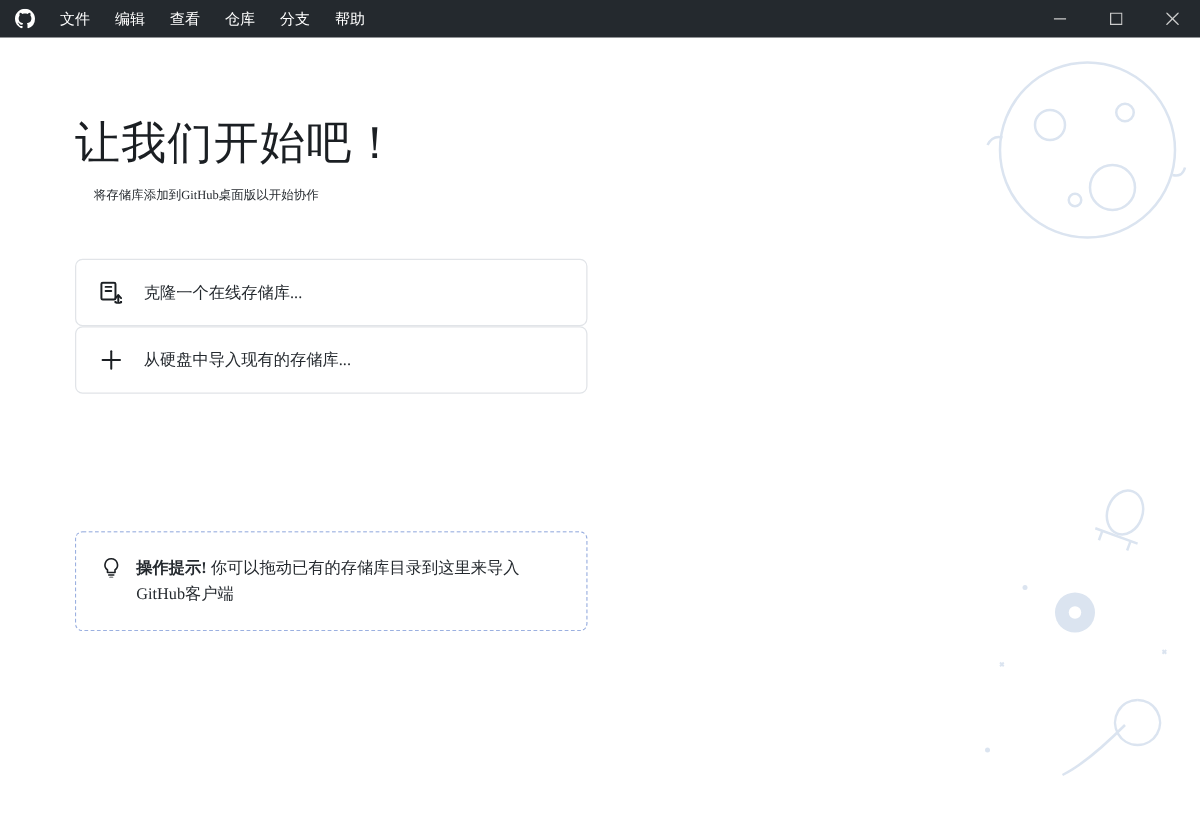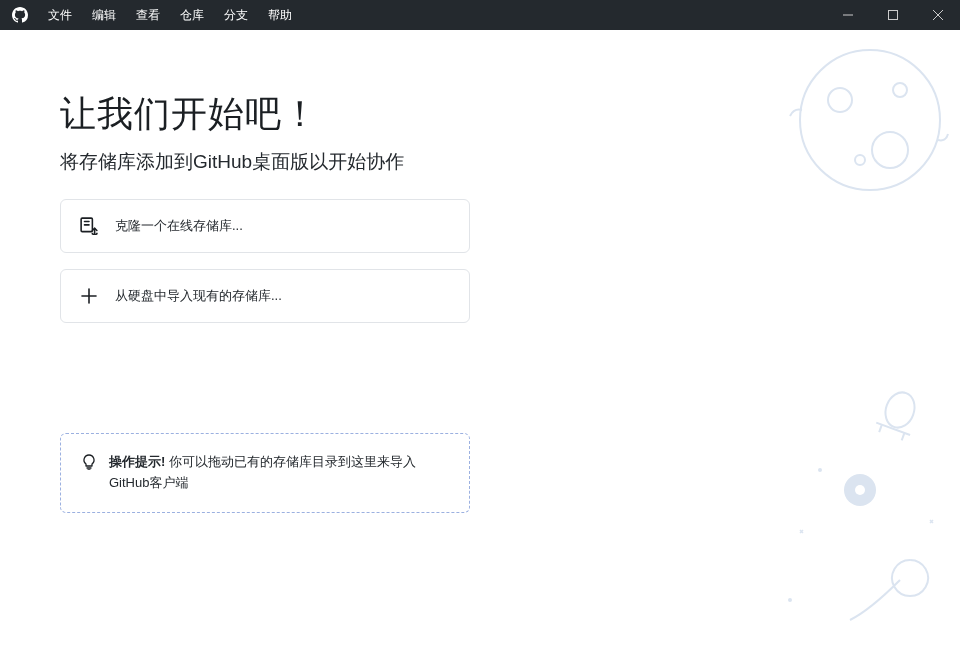--- a/index.html
+++ b/index.html
@@ -4,24 +4,24 @@
 <style>
   * { margin: 0; padding: 0; box-sizing: border-box; }
   html, body { width: 960px; height: 660px; font-family: -apple-system, "Segoe UI", "Microsoft YaHei", sans-serif; background: #fff; overflow: hidden; }
   .titlebar { background: #24292e; height: 30px; display: flex; align-items: center; color: #fff; font-size: 12px; position: relative; }
   .titlebar .logo { width: 16px; height: 16px; margin: 0 10px 0 12px; }
   .menu { display: flex; gap: 0; justify-content: center; }
   .menu-item { padding: 0 10px; line-height: 30px; cursor: default; }
   .win-controls { position: absolute; right: 0; top: 0; display: flex; height: 30px; }
   .win-btn { width: 45px; height: 30px; display: flex; align-items: center; justify-content: center; color: #ccc; }
   .win-btn svg { width: 10px; height: 10px; }
-  .content { position: relative; padding: 60px 0 0 60px; height: calc(660px - 30px); }
+  .content { position: relative; padding: 60px 0 0 60px; height: calc(660px - 30px); font-family: Liberation Serif, serif; }
   .heading { font-size: 36px; font-weight: 400; color: #1b1f23; letter-spacing: 1px; }
-  .subheading { font-size: 19px; color: #24292e; margin-top: 10px; }
-  .actions { margin-top: 24px; width: 410px; display: flex; flex-direction: column; gap: 16px; }
+  .subheading { font-size: 10px; color: #24292e; margin-top: 10px; margin-left: 15px; }
+  .actions { margin-top: 44px; width: 410px; display: flex; flex-direction: column; }
   .action-btn { border: 1px solid #e1e4e8; border-radius: 6px; padding: 16px 18px; display: flex; align-items: center; gap: 16px; font-size: 13px; color: #24292e; background: #fff; cursor: default; }
   .action-btn .icn { width: 20px; height: 20px; display: flex; align-items: center; justify-content: center; color: #24292e; flex-shrink:0; }
   .tip { margin-top: 110px; width: 410px; border: 1px dashed #9bb0e0; border-radius: 6px; padding: 18px 20px; display: flex; gap: 12px; align-items: flex-start; font-size: 13px; color: #24292e; line-height: 1.6; }
   .tip .icn { flex-shrink: 0; margin-top: 2px; }
   .tip b { font-weight: 600; }
   .illus { position:absolute; pointer-events:none; }
 </style>
 </head>
 <body>
 

